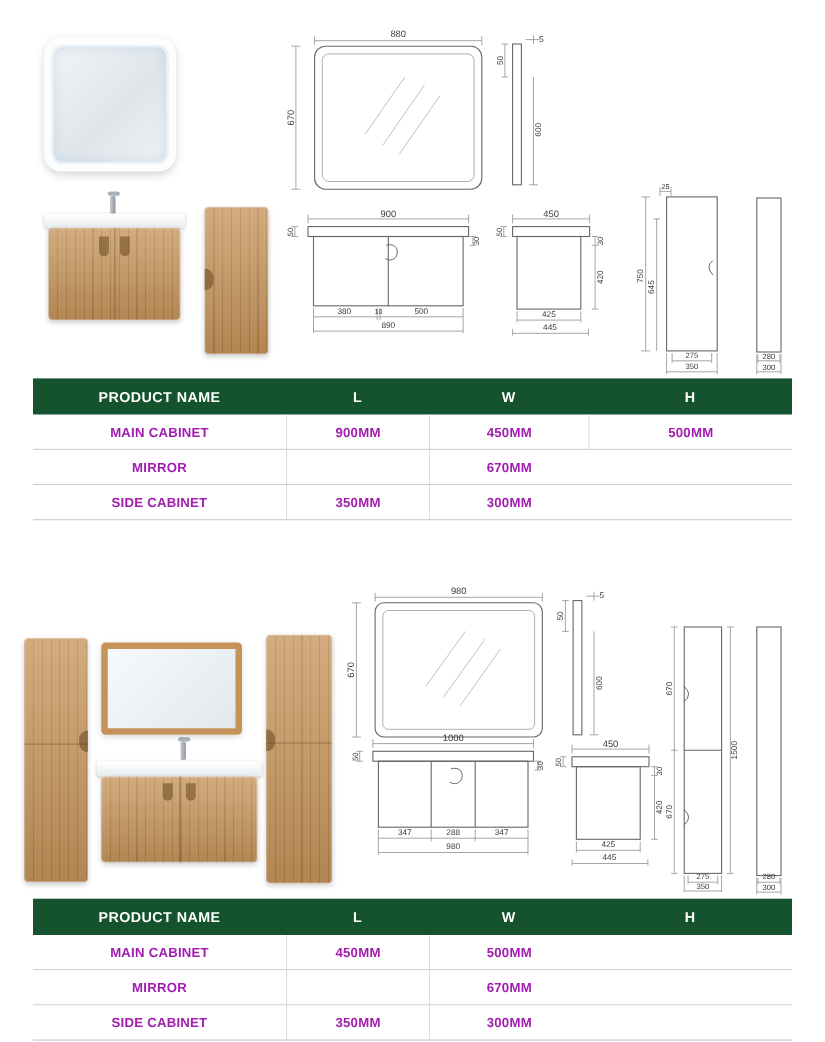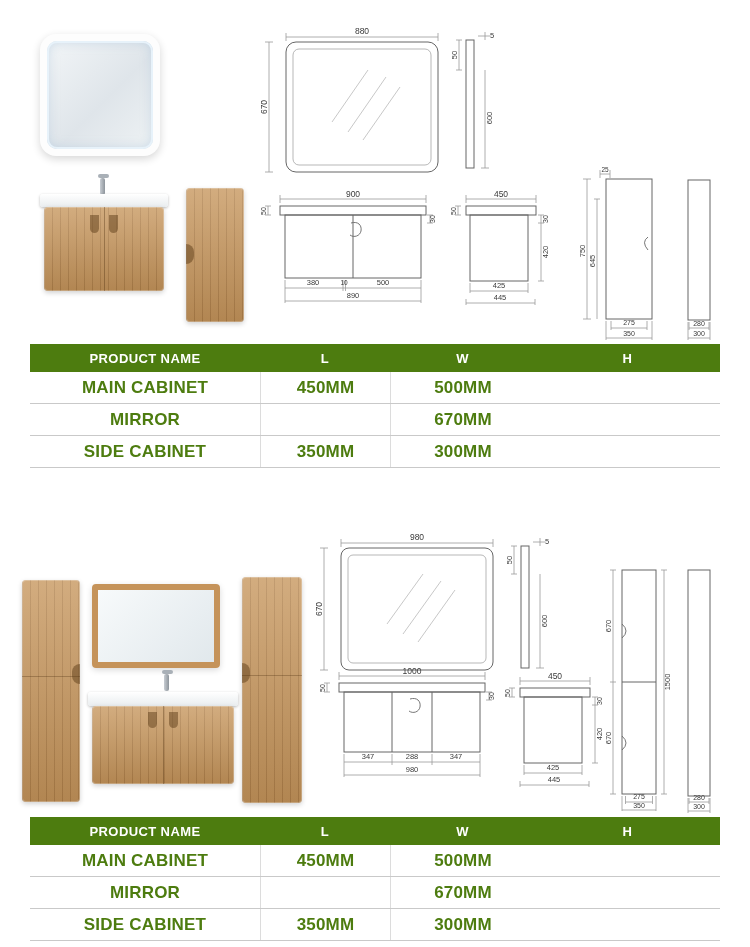--- a/index.html
+++ b/index.html
@@ -27,26 +27,26 @@
   .faucet::before { content:""; position:absolute; left:-2px; top:-4px; width:11px; height:4px; background:#a9b0b7; border-radius:2px; }
   .photo-mirror1 { position:absolute; border-radius:16px; background:#fdfdfd; box-shadow:0 3px 8px rgba(0,0,0,.16); padding:7px; }
   .photo-mirror1 .mirror-glass { width:100%; height:100%; border-radius:10px;
     background:linear-gradient(135deg,#f2f5f7 0%, #dfe5ea 55%, #eef2f4 100%);
     box-shadow: inset 0 0 0 2px #e7f2fa, inset 0 0 12px rgba(160,190,215,.55); }
   .mirror2 { position:absolute; background:linear-gradient(135deg,#f7fafb,#e1e8ec); border:6px solid #c5935a; border-radius:4px; box-shadow:0 2px 6px rgba(0,0,0,.15); }
 
   
   .spec-table { position:absolute; left:30px; width:690px; }
   .t-head, .t-row { display:grid; grid-template-columns:230px 130px 145px 185px; }
-  .t-head { background:#4d7c0f; height:28px; }
+  .t-head { background:#14532d; height:33px; }
   .t-head .th { color:#fff; font-weight:bold; font-size:13px; letter-spacing:.4px;
     display:flex; align-items:center; justify-content:center; }
   .t-row { height:32px; border-bottom:1px solid #c9c9c9; background:#fff; }
   .t-row .td { display:flex; align-items:center; justify-content:center;
-    font-weight:bold; font-size:17px; color:#4d7c0f; border-left:1px solid #dcdcdc; letter-spacing:.2px; }
+    font-weight:bold; font-size:12px; color:#a21caf; border-left:1px solid #dcdcdc; letter-spacing:.2px; }
   .t-row .td:first-child { border-left:none; }
 </style>
 </head>
 <body>
 
 <div class="canvas">
 
   <div class="photo-mirror1" style="left:40px;top:22px;width:120px;height:122px;">
     <div class="mirror-glass"></div>
   </div>
@@ -216,20 +216,21 @@
 
   <div class="spec-table" style="top:332px;">
     <div class="t-head">
       <div class="th">PRODUCT NAME</div>
       <div class="th">L</div>
       <div class="th">W</div>
       <div class="th">H</div>
     </div>
     <div class="t-row">
       <div class="td">MAIN CABINET</div>
+      <div class="td">900MM</div>
       <div class="td">450MM</div>
       <div class="td">500MM</div>
     </div>
     <div class="t-row">
       <div class="td">MIRROR</div>
       <div class="td"></div>
       <div class="td">670MM</div>
     </div>
     <div class="t-row">
       <div class="td">SIDE CABINET</div>

